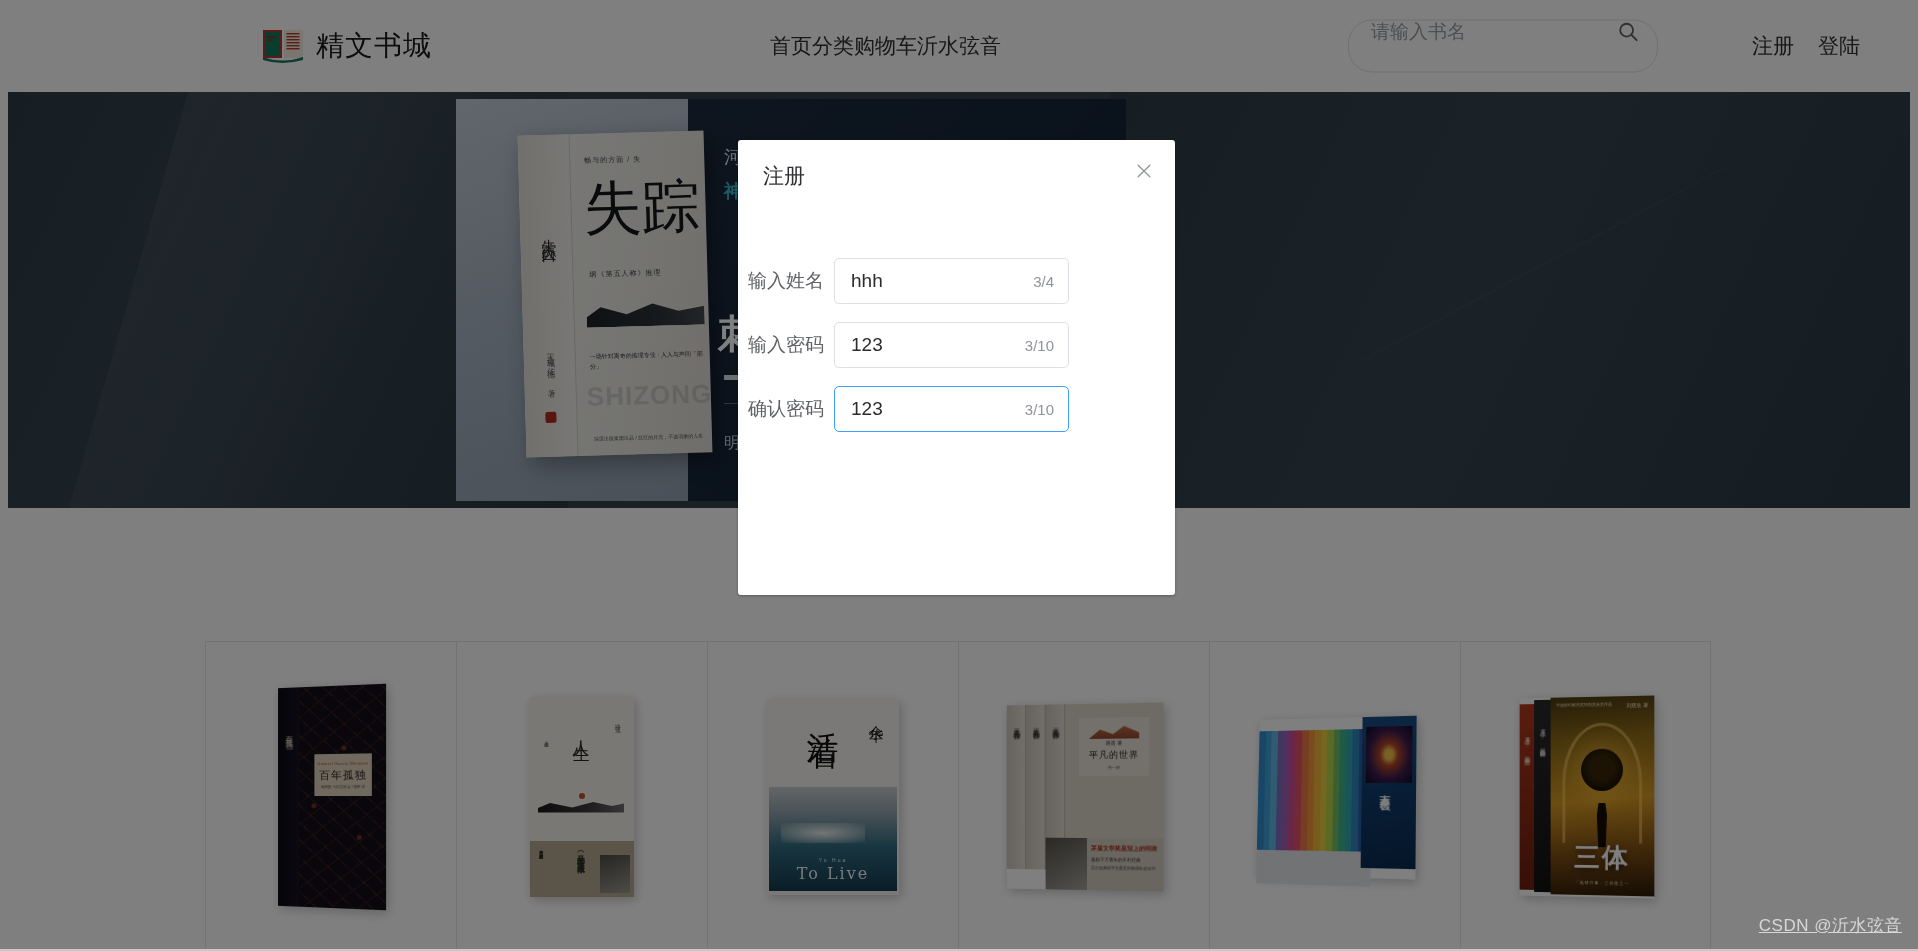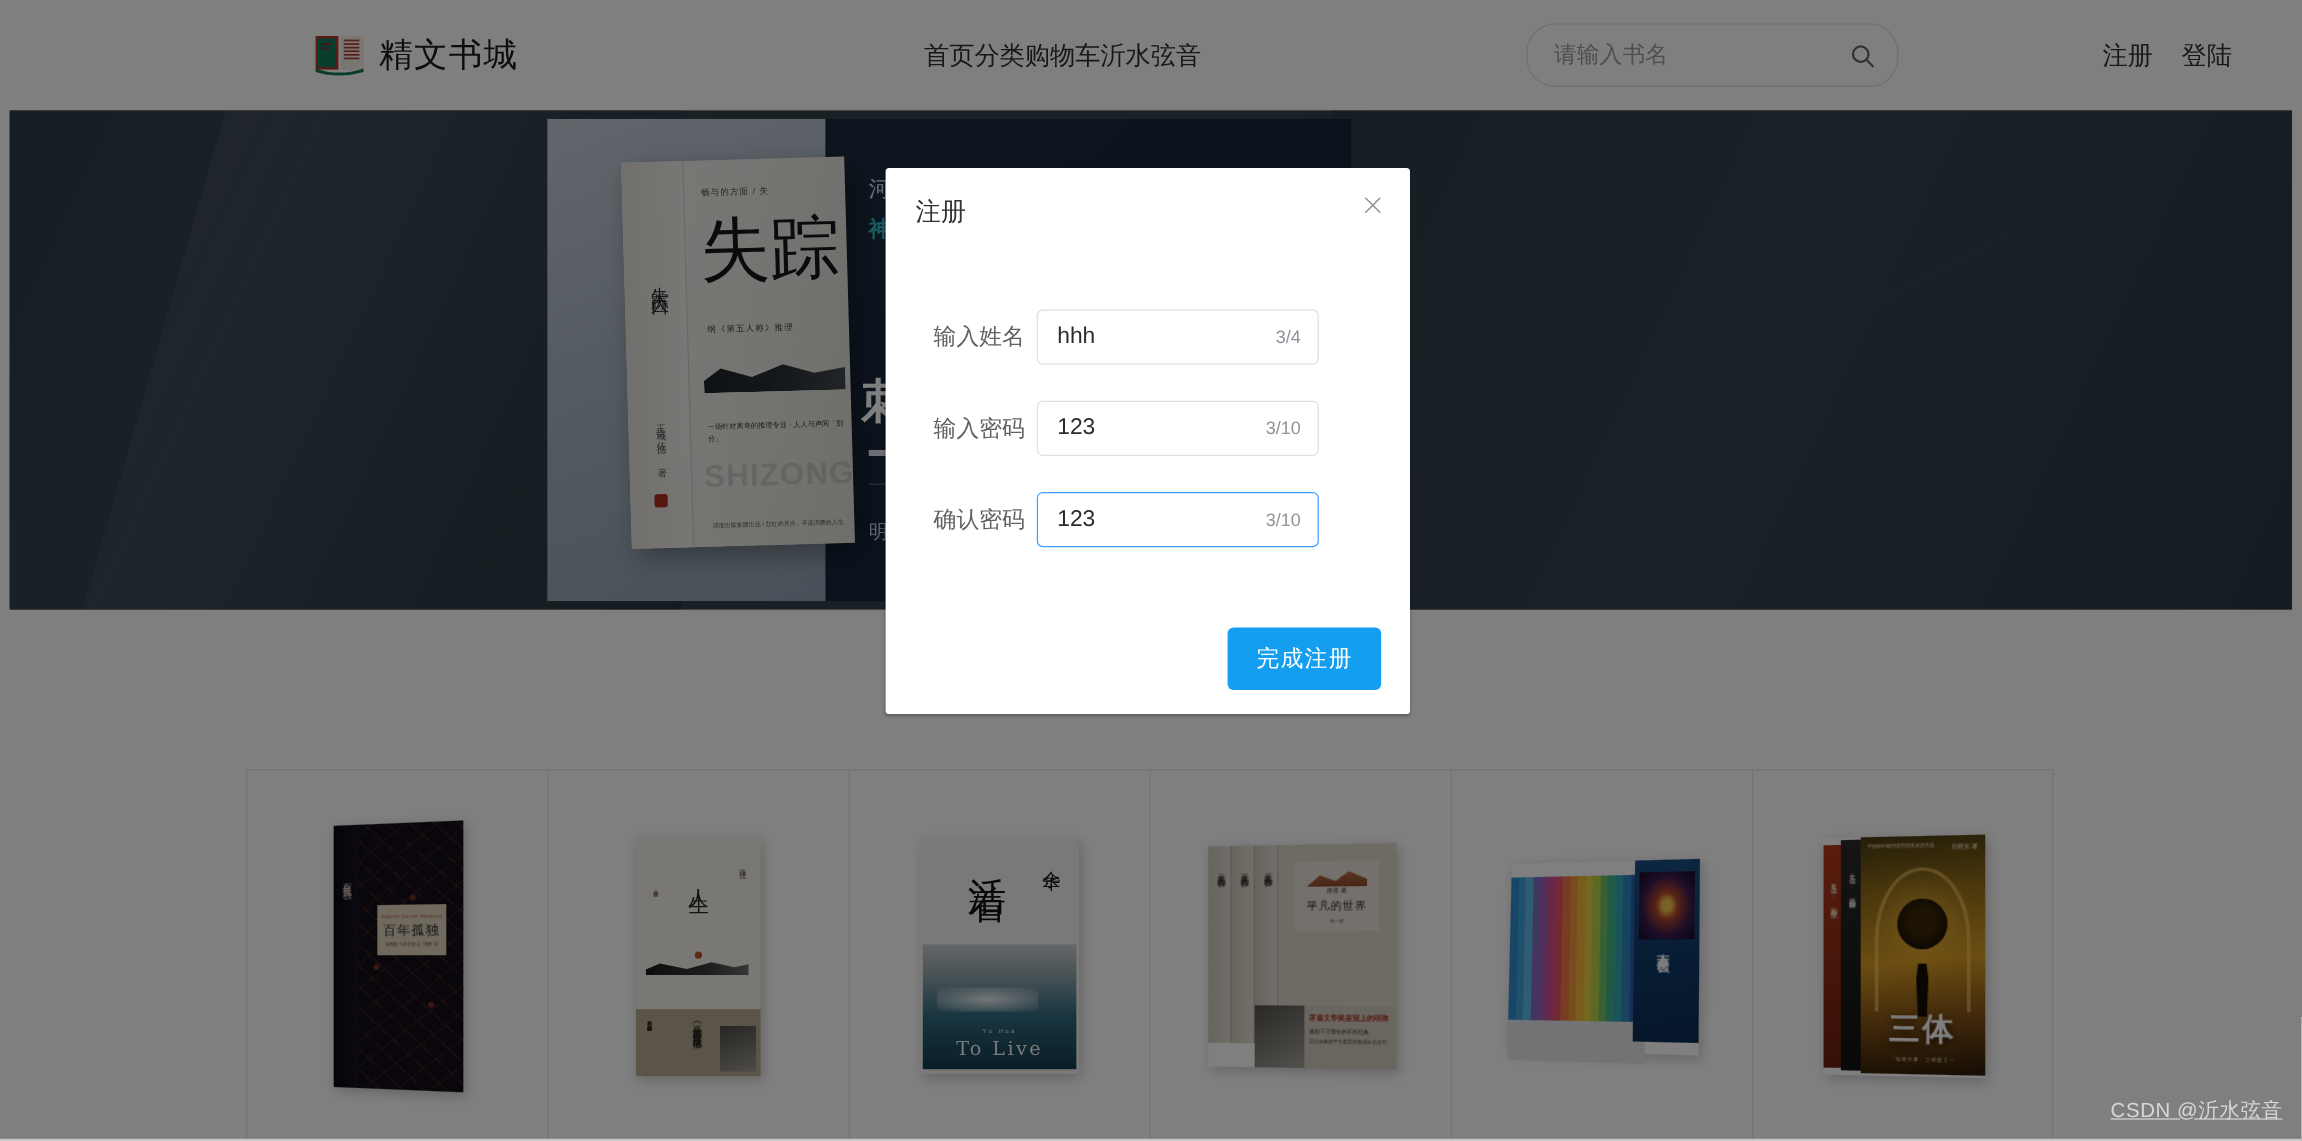--- a/index.html
+++ b/index.html
@@ -33,23 +33,23 @@
     font-weight: 400; white-space: nowrap;
   }
   .nav {
     position: absolute; left: 770px; top: 50%; transform: translateY(-50%);
     display: flex; align-items: center; 
   }
   .nav-item {
     font-size: 21px; color: #303133; white-space: nowrap; cursor: pointer;
   }
   .search-box {
-    position: absolute; left: 1272px; top: 50%; transform: translateY(-50%);
+    position: absolute; left: 1348px; top: 50%; transform: translateY(-50%);
     width: 310px; height: 53px; border: 1px solid #dcdfe6; border-radius: 24px;
-    background: #fff; display: flex; align-items: center; padding: 0 18px 0 22px;
+    background: #fff; display: flex; align-items: flex-start; padding: 0 18px 0 22px;
   }
   .search-input {
     flex: 1; border: none; outline: none; background: transparent;
     font-size: 19px; color: #303133;
     font-family: "Liberation Sans", "DejaVu Sans", sans-serif;
   }
   .search-input::placeholder { color: #9aa0a6; }
   .search-icon { width: 22px; height: 22px; flex: none; }
   .auth {
     position: absolute; right: 58px; top: 50%; transform: translateY(-50%);
@@ -325,22 +325,22 @@
     position: absolute; right: 18px; top: 18px; width: 26px; height: 26px;
     display: flex; align-items: center; justify-content: center;
     cursor: pointer; color: #909399;
   }
   .modal-note {
     position: absolute; left: 25px; top: 72px;
     font-size: 23px; color: #2929e8; letter-spacing: 0.5px;
   }
   .form { position: absolute; left: 0; top: 118px; width: 100%; }
   .form-row {
-    display: flex; align-items: center; height: 46px; margin-bottom: 30px;
-    padding-left: 40px;
+    display: flex; align-items: center; height: 46px; margin-bottom: 18px;
+    padding-left: 10px;
   }
   .form-label {
     width: 86px; flex: none; font-size: 19px; color: #606266; white-space: nowrap;
   }
   .field {
     width: 235px; height: 46px; border: 1px solid #dcdfe6; border-radius: 5px;
     display: flex; align-items: center; padding: 0 14px 0 16px; background: #fff;
   }
   .field.focused { border-color: #409eff; }
   .field input {
@@ -619,19 +619,16 @@
     <div class="form-row">
       <div class="form-label">确认密码</div>
       <div class="field focused">
         <input type="text" value="123" style="">
         <span class="counter">3/10</span>
       </div>
     </div>
 
   </div>
 
-  <div class="modal-footer">
-    <button class="btn-primary">完成注册</button>
-  </div>
 </div>
 
 <div class="bottom-rule"></div>
 <div class="watermark">CSDN @沂水弦音</div>
 
 </body></html>

